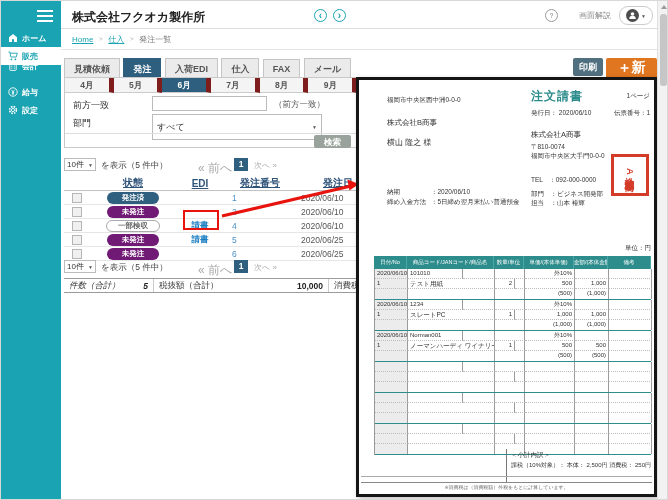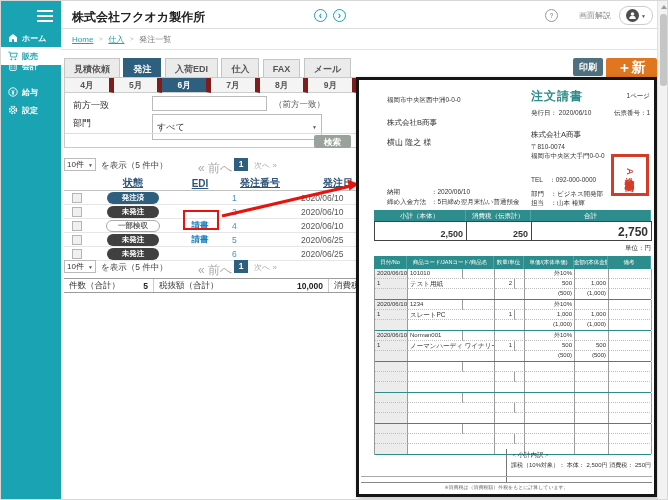--- a/index.html
+++ b/index.html
@@ -68,30 +68,30 @@
             font-weight:bold;text-align:center;line-height:13px;cursor:pointer;}
   .pag-next{position:absolute;left:190px;top:2px;font-size:8px;color:#aaa;cursor:pointer;}
   
   .otable{position:absolute;left:63px;top:175px;width:592px;}
   .orow{display:grid;grid-template-columns:26px 86px 48px 72px 84px 1fr;align-items:center;height:13px;border-bottom:1px solid #e6e6e6;}
   .ohead{height:14px;border-bottom:1px solid #c2c2c2;}
   .ohead span{font-size:10px;font-weight:bold;color:#2f547a;text-decoration:underline;text-align:center;cursor:pointer;}
   .cb{width:8px;height:8px;border:1px solid #b5b5b5;background:#f0f0f0;margin-left:8px;cursor:pointer;}
   .badge{width:52px;margin:0 auto;text-align:center;font-size:7.5px;font-weight:bold;border-radius:8px;padding:1px 0;color:#fff;}
   .badge.navy{background:#2e5f7e;}
-  .badge.orange{background:#404040;}
+  .badge.orange{background:#701a75;}
   .badge.outline{background:#fff;border:1px solid #aaa;color:#666;padding:0;}
   .edilink{font-size:8.5px;font-weight:bold;color:#1b7ec2;text-align:center;cursor:pointer;}
   .ono{font-size:8.5px;color:#4a90c4;padding-left:8px;cursor:pointer;}
   .odate{font-size:8.5px;color:#555;padding-left:5px;}
   
   .sumbar{position:absolute;left:63px;top:277px;width:592px;height:15px;border-top:1px solid #9c9c9c;border-bottom:1px solid #9c9c9c;
           box-sizing:border-box;display:flex;font-size:8.5px;align-items:center;}
   .sumcell{display:flex;justify-content:space-between;align-items:center;height:100%;box-sizing:border-box;padding:0 5px;}
-  .sc1{flex:0 0 89px;}
+  .sc1{flex:0 0 89px;font-style:italic;}
   .sc2{flex:0 0 175px;border-left:1px solid #ccc;}
   .sc3{flex:1;border-left:1px solid #ccc;}
   .sumval{font-weight:bold;color:#222;}
   
   .scrollbar{position:absolute;left:656px;top:0;width:12px;height:500px;background:#f2f2f2;border-left:1px solid #e0e0e0;box-sizing:border-box;z-index:30;}
   .sb-up{position:absolute;left:3px;top:4px;width:0;height:0;border-left:3px solid transparent;border-right:3px solid transparent;border-bottom:4px solid #9a9a9a;cursor:pointer;}
   .sb-thumb{position:absolute;left:2px;top:13px;width:7px;height:72px;background:#c6c6c6;border-radius:3px;cursor:pointer;}
   
   .redbox{position:absolute;left:182px;top:209px;width:36px;height:20px;border:2.5px solid #e8130d;box-sizing:border-box;z-index:5;}
   .anno-svg{position:absolute;left:0;top:0;z-index:5;pointer-events:none;}
@@ -366,32 +366,20 @@
     <span class="iv" style="left:172px;top:96px;">TEL　：092-000-0000</span>
     <span class="iv" style="left:172px;top:110px;">部門　：ビジネス開発部</span>
     <span class="iv" style="left:172px;top:119px;">担当　：山本 裕輝</span>
     <div class="stamp">
         <span>株式会社A商事之印</span>
       </div>
 
     <span class="iv" style="left:28px;top:108px;"><span class="iv-lab">納期</span><span>：2020/06/10</span></span>
     <span class="iv" style="left:28px;top:118px;"><span class="iv-lab">締め入金方法</span><span>：5日締め翌月末払い普通預金</span></span>
 
-    <div class="tt">
-      <div class="tth">
-        <span>小計（本体）</span>
-        <span>消費税（伝票計）</span>
-        <span>合計</span>
-      </div>
-      <div class="ttv">
-        <span class="ttc">2,500</span>
-        <span class="ttc">250</span>
-        <span class="ttc big">2,750</span>
-      </div>
-    </div>
     <span class="unit">単位：円</span>
 
     <div class="dt">
       <div class="dhead">
         <span>日付/No</span>
         <span>商品コード/JANコード/商品名</span>
         <span>数量/単位</span>
         <span>単価/(本体単価)</span>
         <span>金額/(本体金額)</span>
         <span>備考</span>

